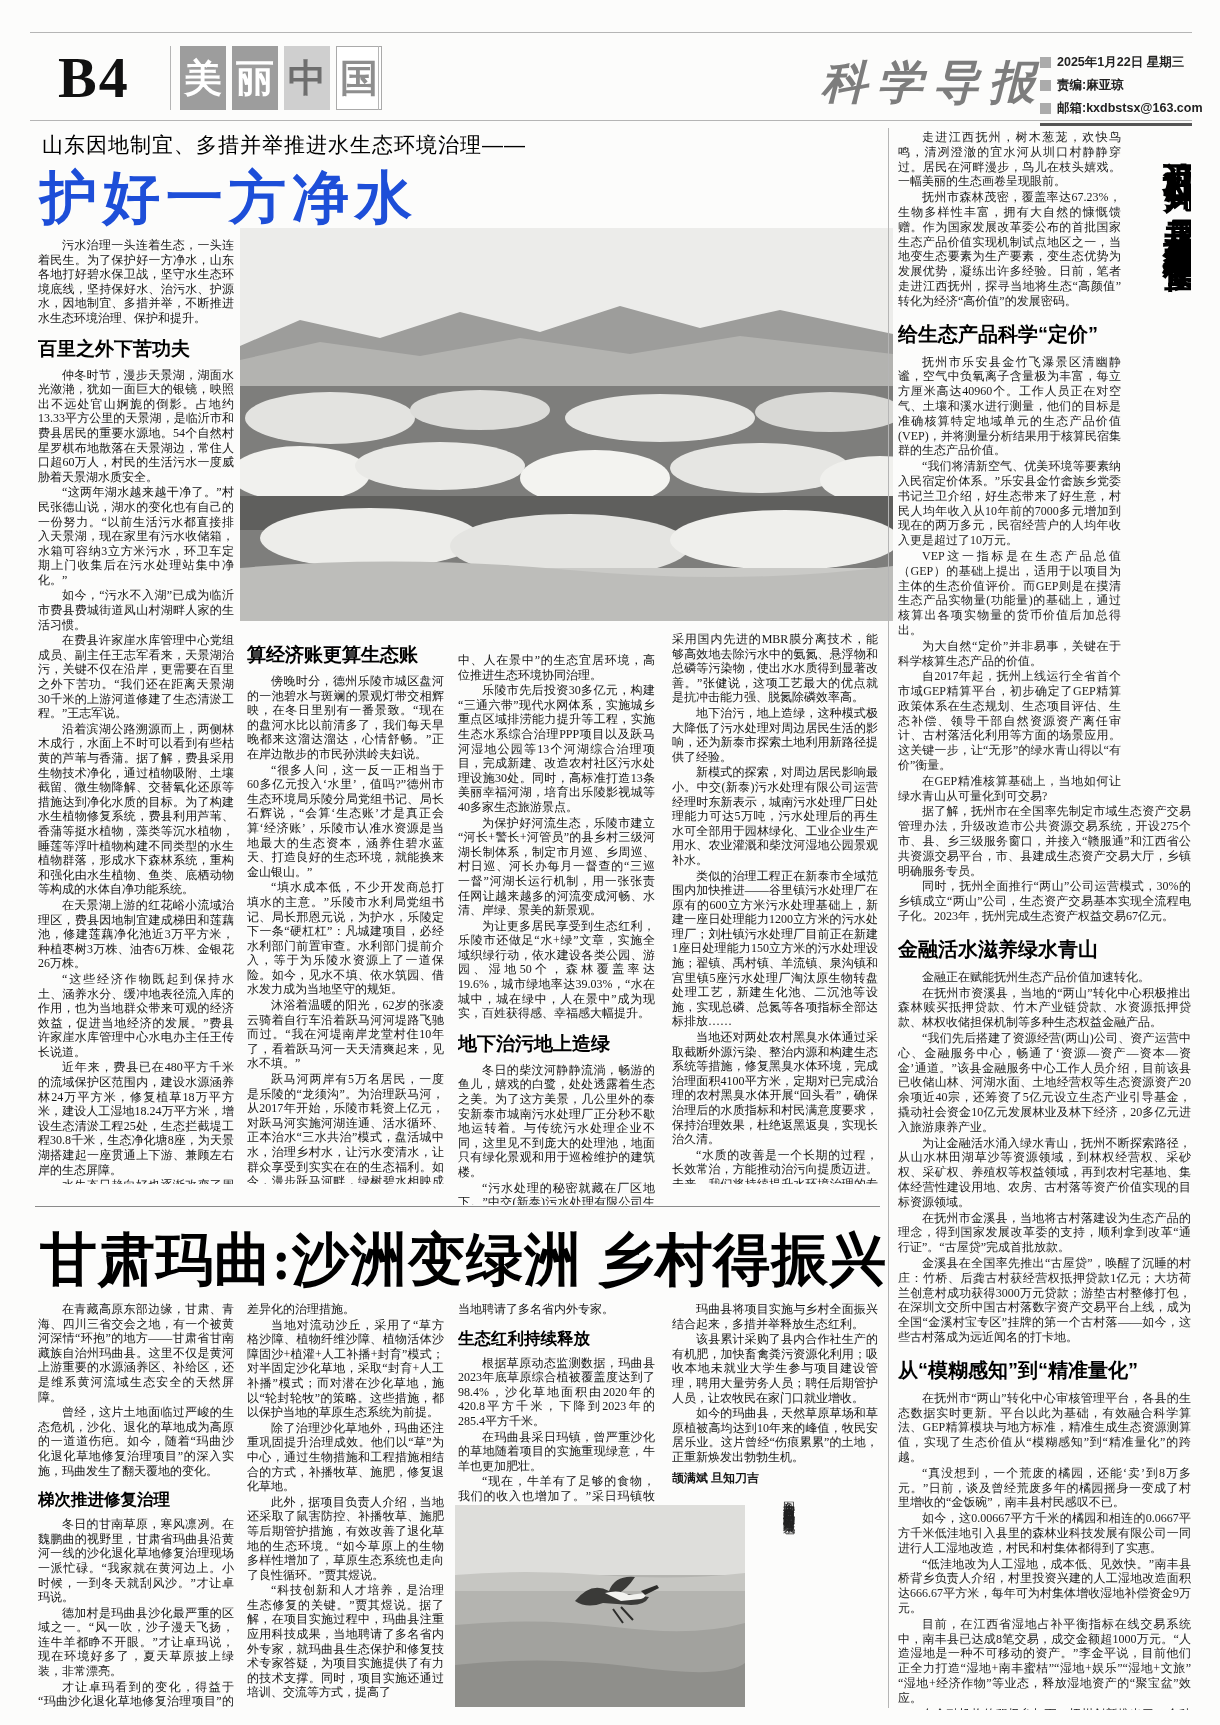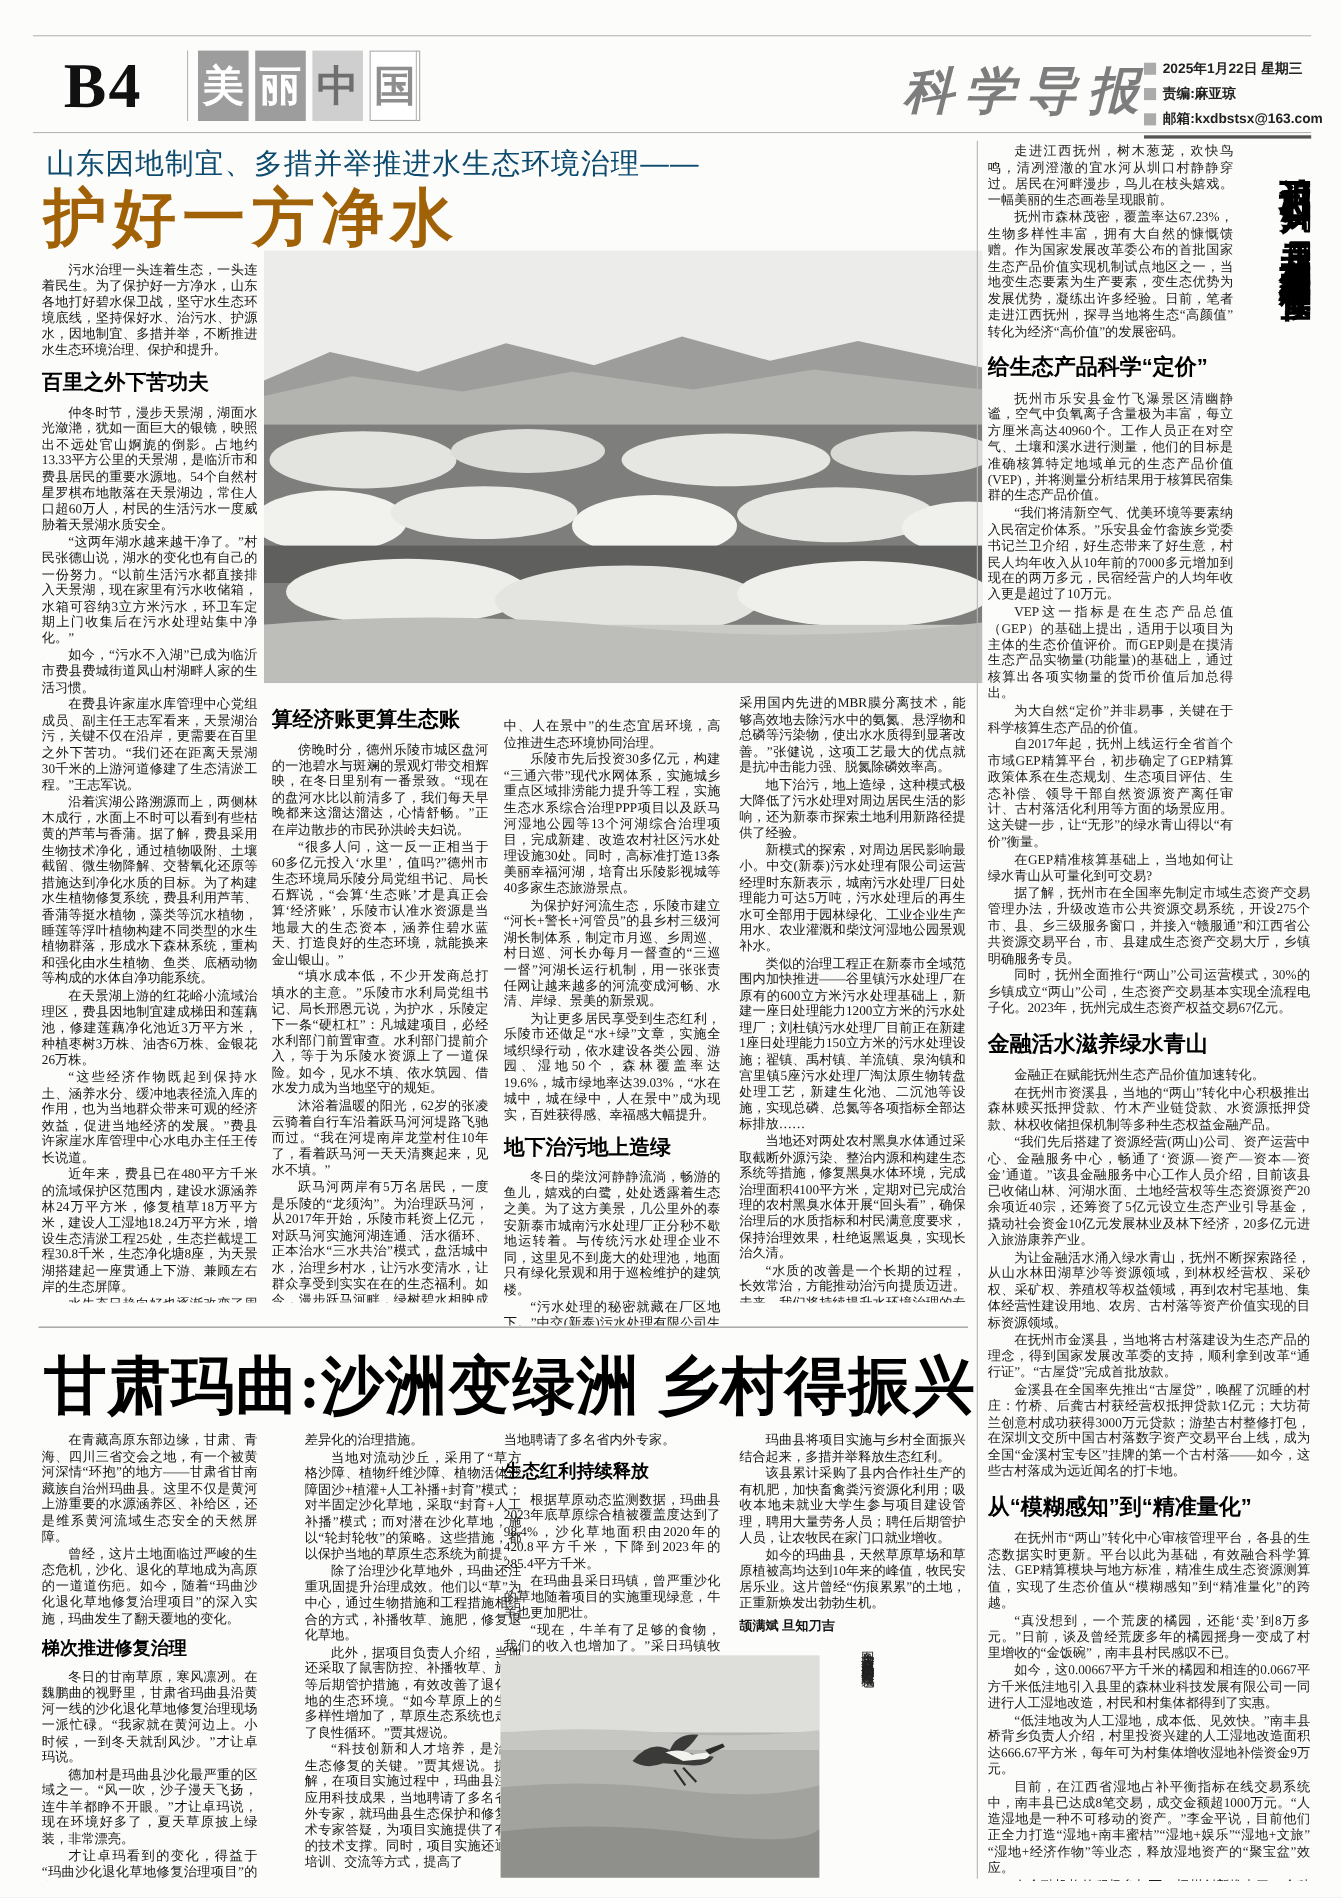--- a/index.html
+++ b/index.html
@@ -25,23 +25,23 @@
   .masthead { position:absolute; left:788px; top:52px; width:290px; text-align:center;
               font-family:"DejaVu Serif",serif; font-style:italic; font-weight:bold;
               font-size:46px; color:#7d7d7d; letter-spacing:10px; }
   .date-block { position:absolute; left:1040px; top:54px; width:152px;
                 font-family:"Liberation Sans",sans-serif; font-size:12.5px; font-weight:bold; color:#222; }
   .date-line { display:flex; align-items:center; gap:6px; margin-bottom:6px; white-space:nowrap; }
   .sq { width:11px; height:11px; background:#ababab; flex:0 0 auto; }
 
   
   .kicker { position:absolute; left:42px; top:131px; font-family:"Liberation Sans",sans-serif;
-            font-size:26px; color:#0c4a6e; letter-spacing:1px; }
+            font-size:21px; color:#000000; letter-spacing:1px; }
   .headline-main { position:absolute; left:40px; top:160px; font-family:"Liberation Sans",sans-serif;
-            font-weight:900; font-size:57px; letter-spacing:6px; color:#a16207; }
+            font-weight:900; font-size:57px; letter-spacing:6px; color:#1d4ed8; }
   .photo { position:absolute; overflow:hidden; background:#ddd; }
   .photo svg { display:block; }
   #main-photo { left:240px; top:228px; width:653px; height:393px; }
   #crane-photo { left:455px; top:1505px; width:290px; height:202px; }
 
   .col { position:absolute; overflow:hidden; font-size:12px; line-height:14.6px;
          text-align:justify; color:#151515; }
   .para { text-indent:2em; margin-bottom:1px; }
   .para.cont { text-indent:0; }
   .sub-head { font-family:"Liberation Sans",sans-serif; font-weight:bold; color:#000;
@@ -57,21 +57,21 @@
   #v-div   { left:888px; top:128px; width:1px; height:1580px; }
   #h-div   { left:35px; top:1206px; width:845px; height:1px; background:#8a8a8a; }
   #hd-line { left:30px; top:120px; width:1162px; height:1px; }
   #top-line{ left:30px; top:32px;  width:1162px; height:1px; }
 
   
   .headline-bottom { position:absolute; left:40px; top:1222px; width:842px;
        font-family:"Liberation Serif",serif; font-weight:900; font-size:57px;
        letter-spacing:1px; color:#000; white-space:nowrap; }
   #b-col1 { left:38px;  top:1302px; width:196px; height:408px; }
-  #b-col2 { left:247px; top:1302px; width:197px; height:408px;margin-left:30px; }
+  #b-col2 { left:247px; top:1302px; width:197px; height:408px; }
   #b-col3 { left:458px; top:1302px; width:197px; height:200px; }
   #b-col4 { left:672px; top:1302px; width:206px; height:408px; }
   #b-col3 .sub-head, #b-col1 .sub-head { font-size:16.5px; line-height:21px; }
   .v-caption { position:absolute; left:752px; top:1492px; height:215px; width:44px;
        writing-mode:vertical-rl; font-size:12px; line-height:15px; color:#222;
        letter-spacing:1px; }
 
   
   #right-article { position:absolute; left:898px; top:130px; width:293px; height:1580px;
        overflow:hidden; font-size:12px; line-height:14.8px; text-align:justify; }

